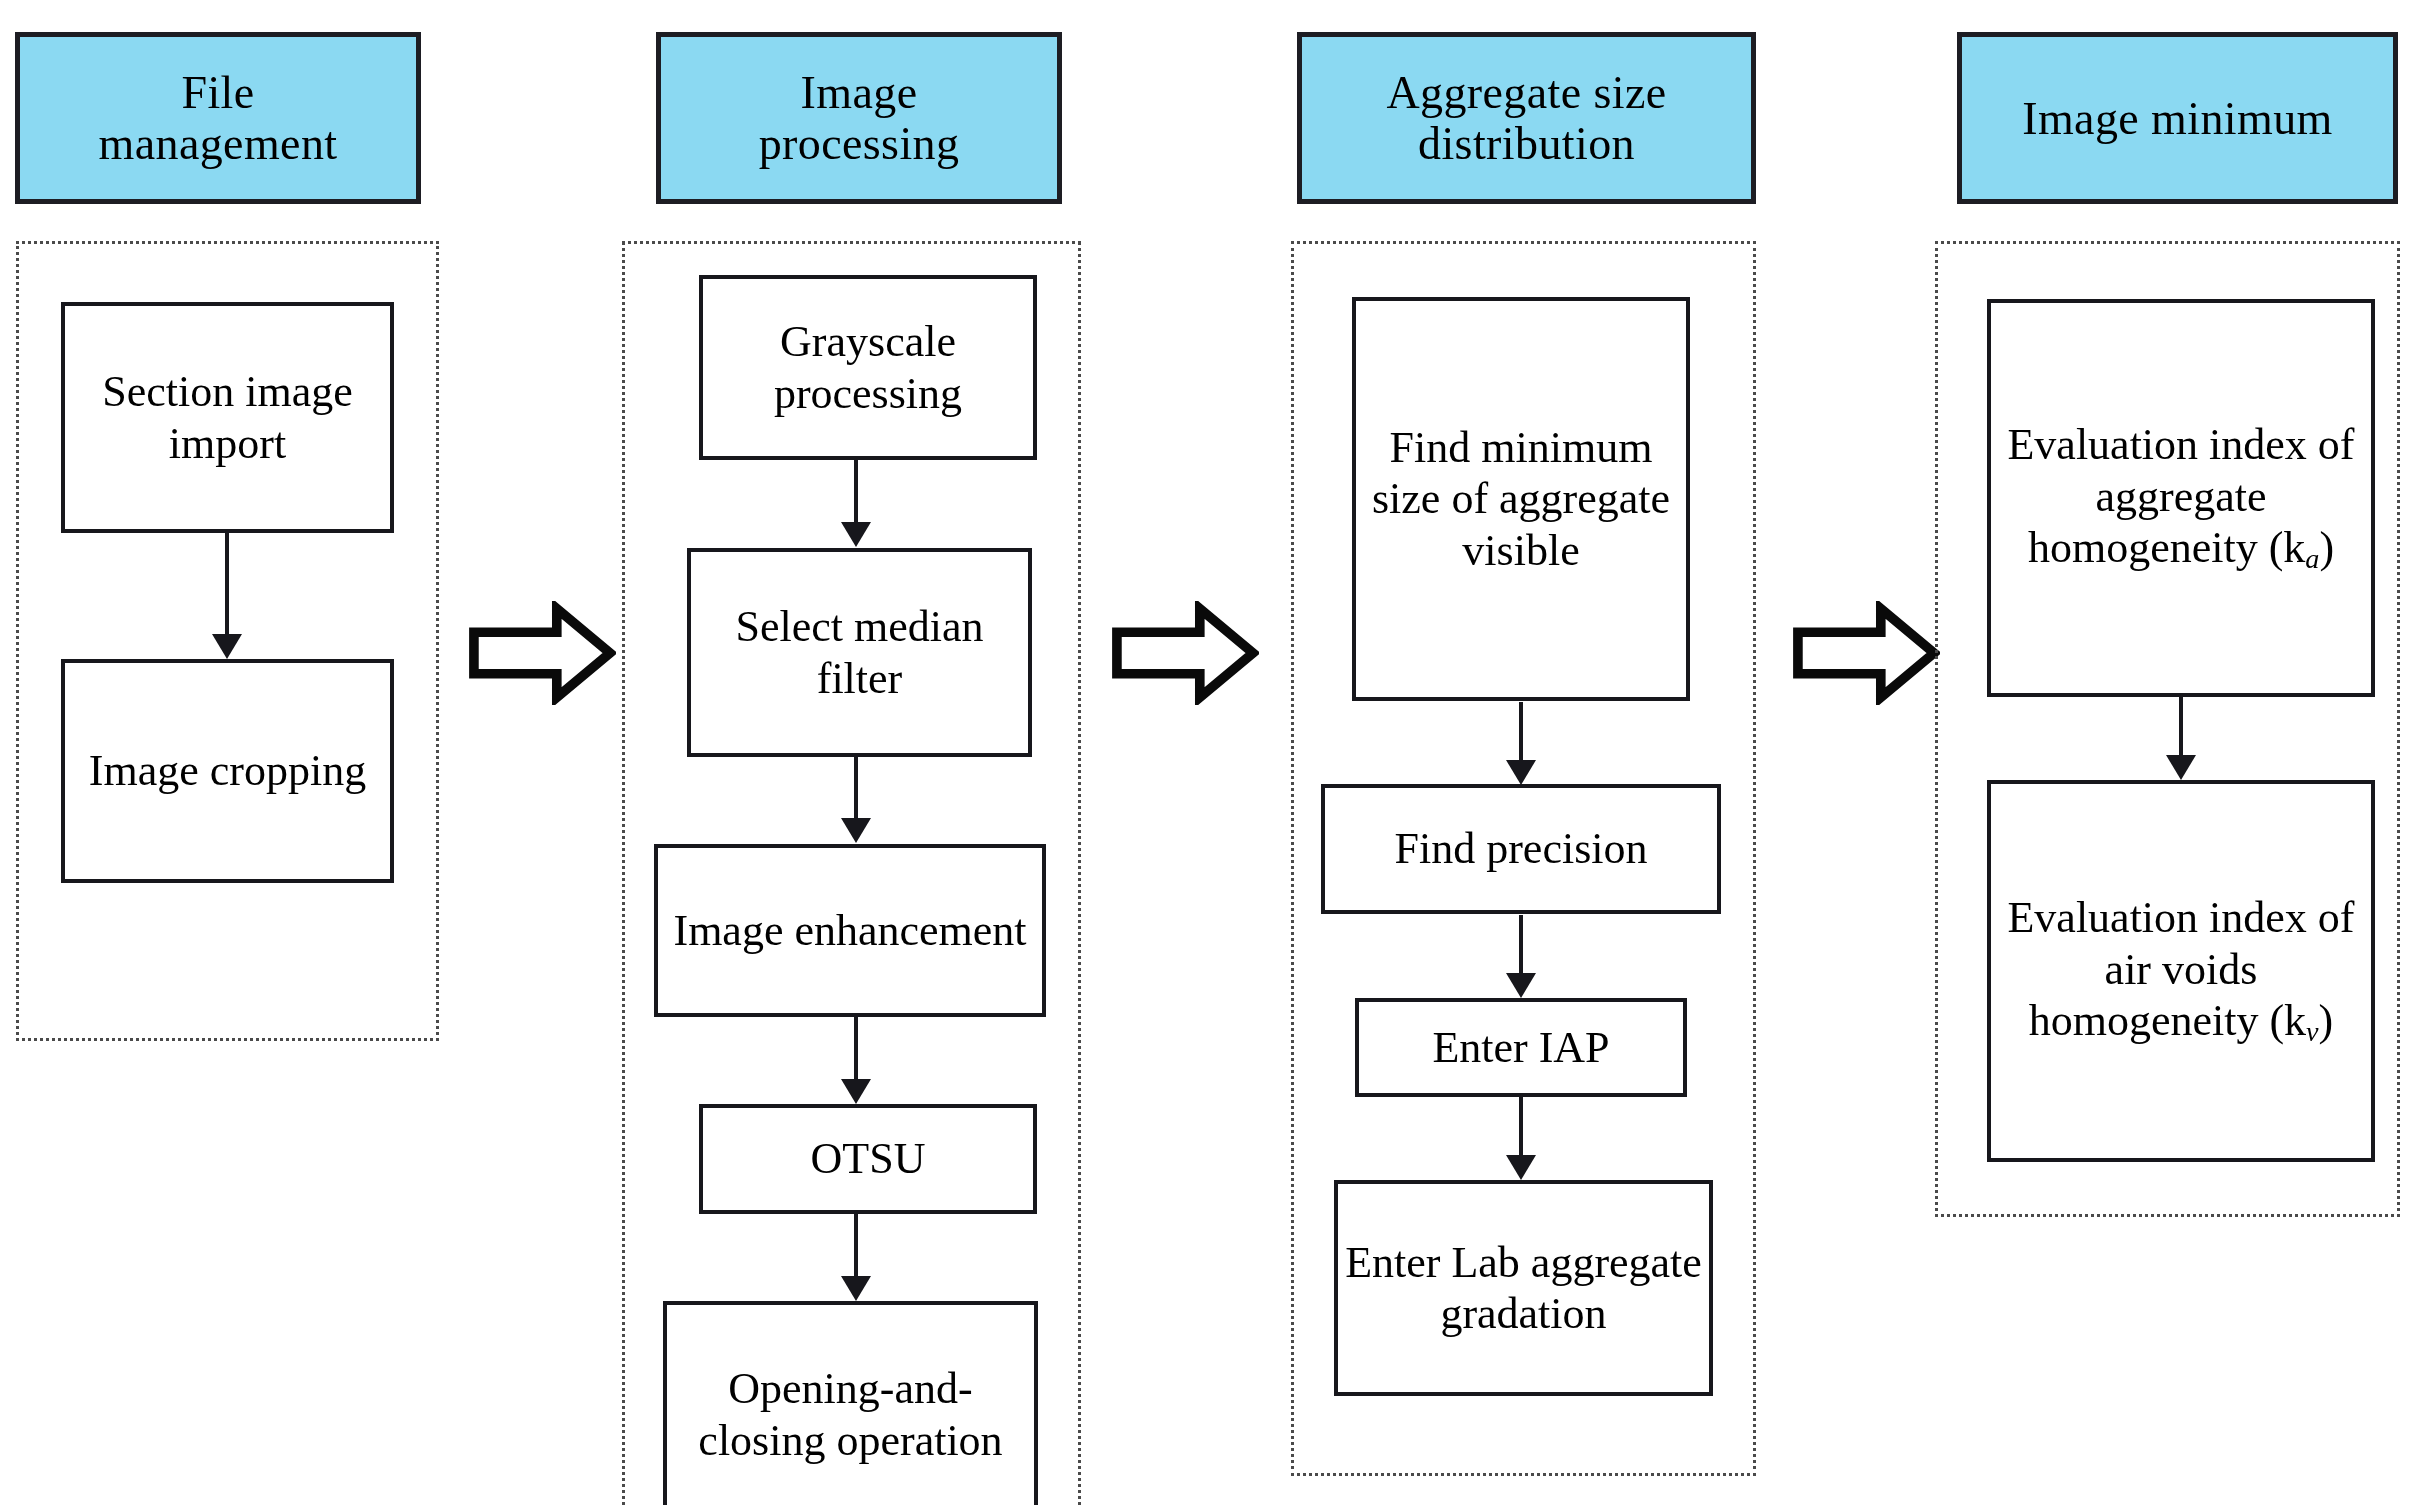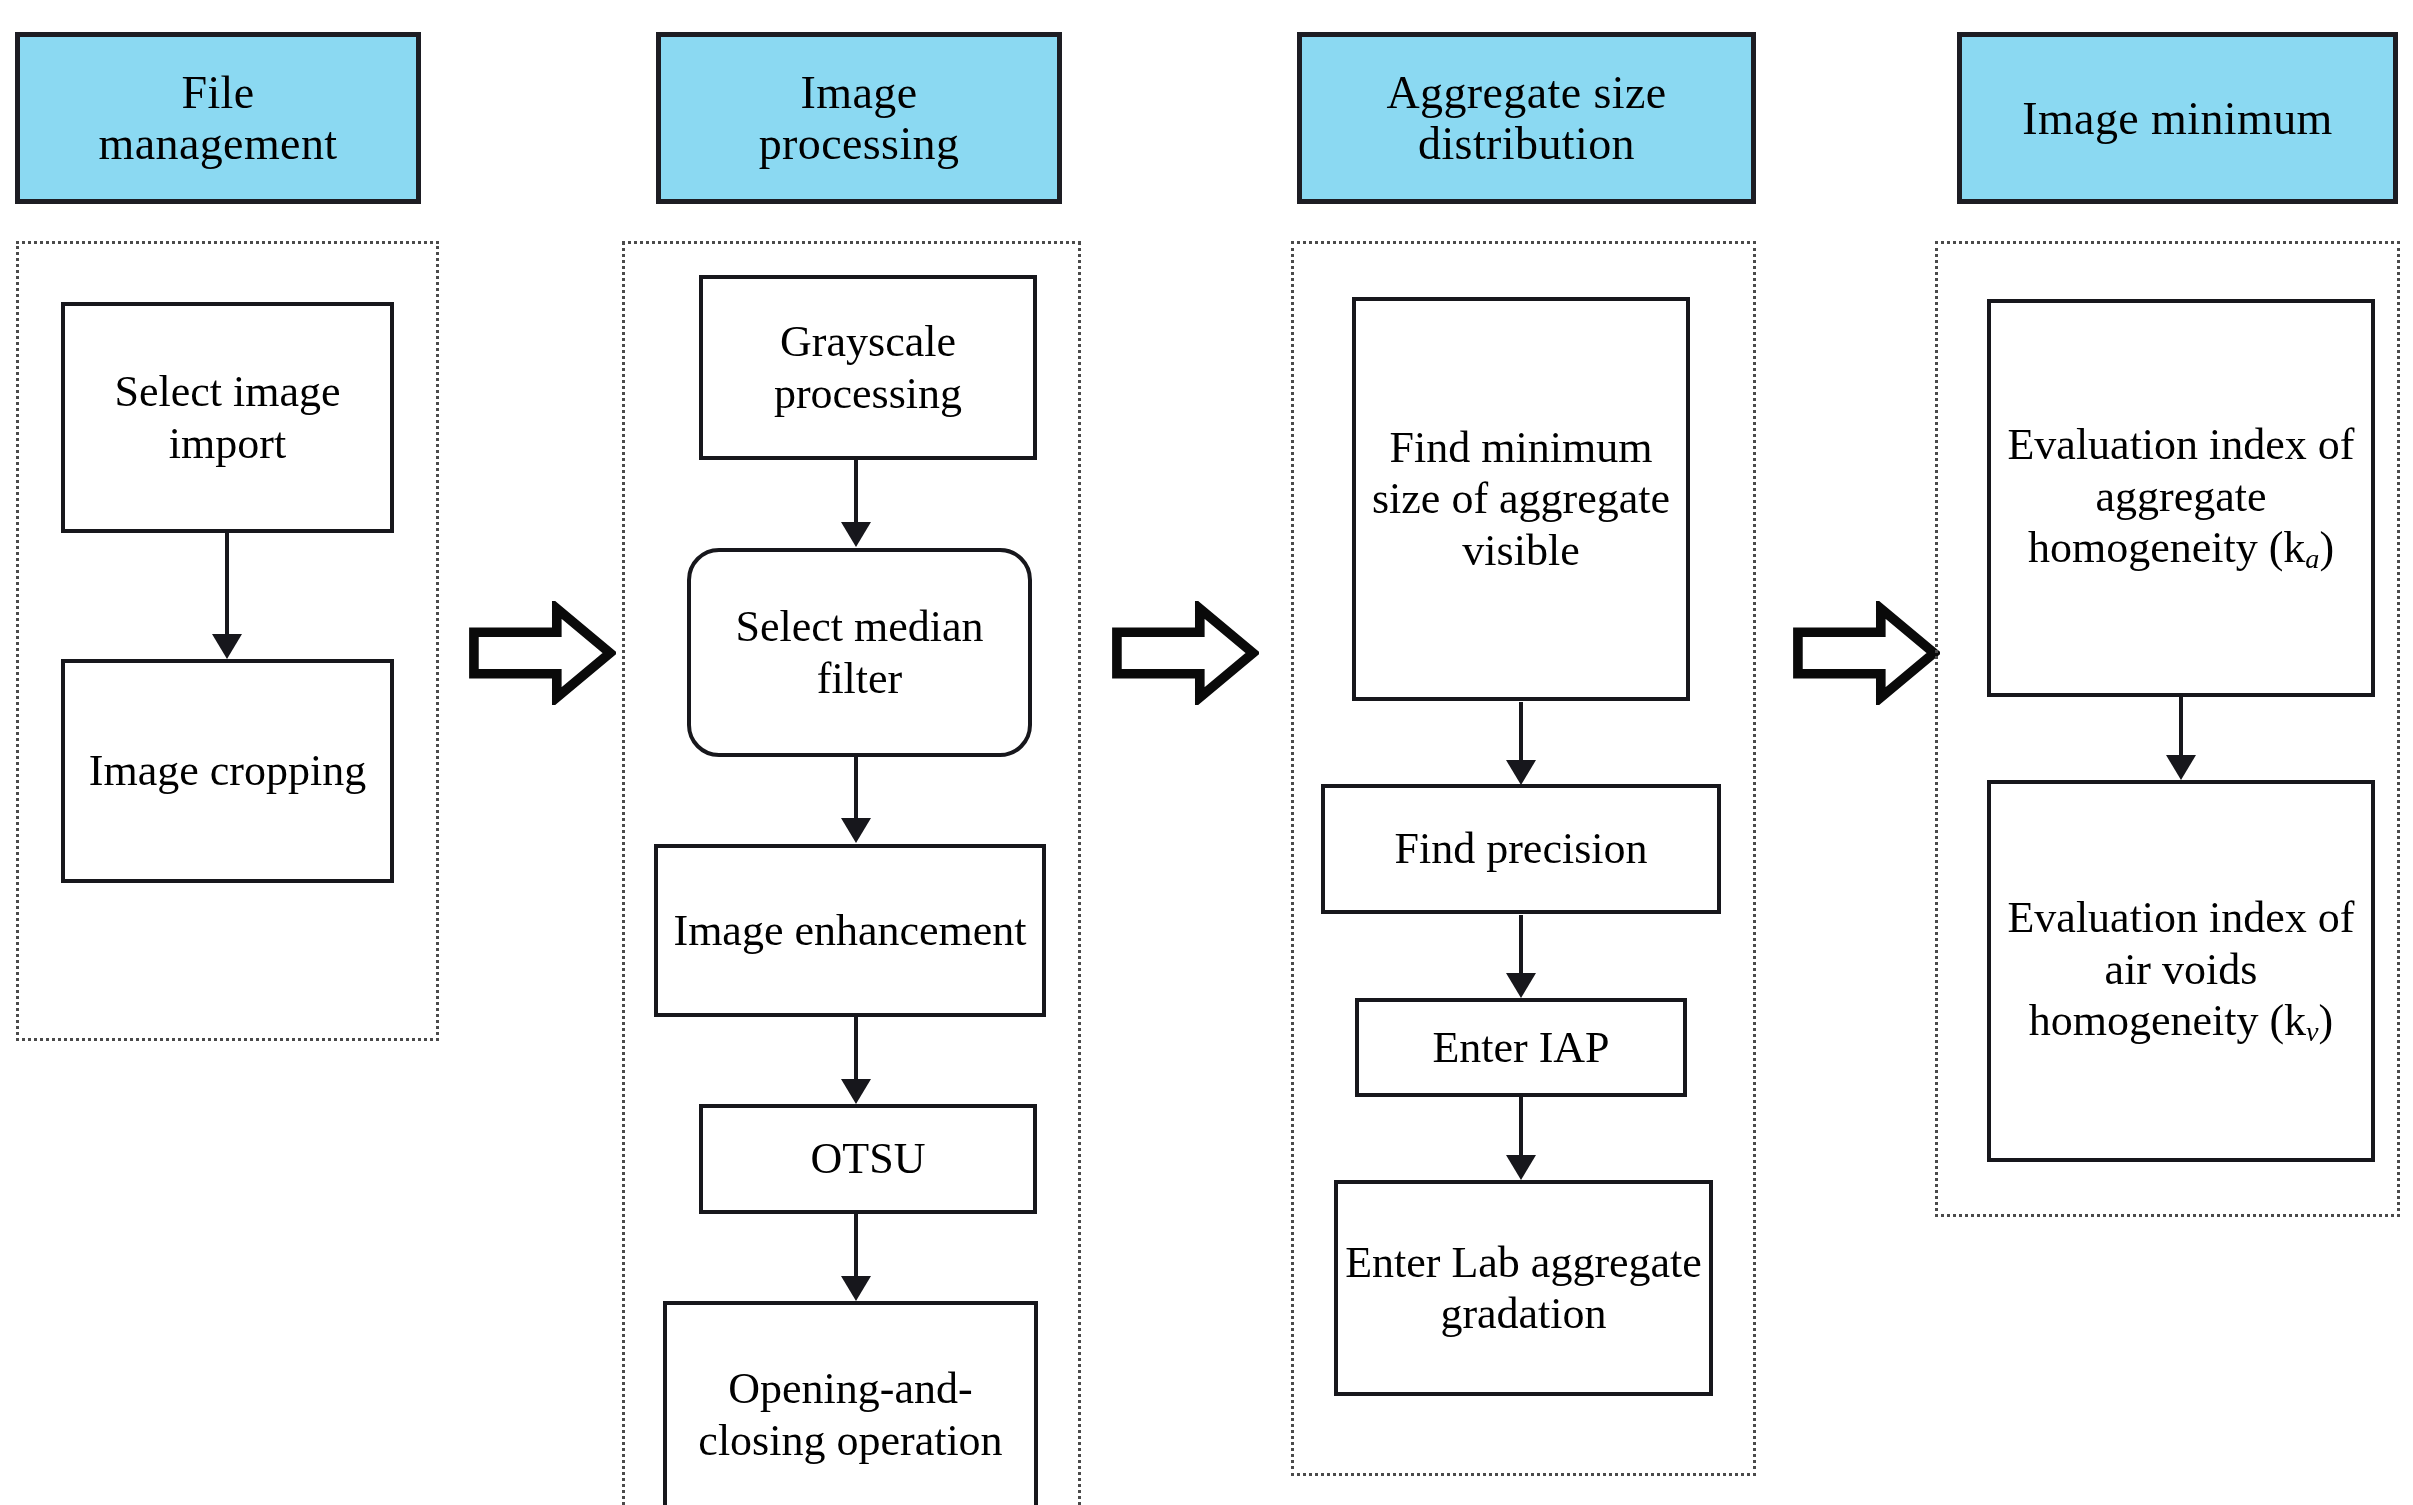--- a/index.html
+++ b/index.html
@@ -108,21 +108,21 @@
 
   <div class="stage">
 
     <div class="stage-header" style="left:15px; width:406px; height:172px;">
       <span class="txt"><span>File</span><br><span>management</span></span>
     </div>
 
     <div class="group-box" style="left:16.3px; top:225px; width:423px; height:800px;"></div>
 
     <div class="node" style="left:61px; top:286px; width:333px; height:231px;">
-      <span class="txt">Select image import</span>
+      <span class="txt">Section image import</span>
     </div>
 
     <div class="vconn" style="left:227px; top:517px; height:126px;">
       <div class="shaft" style="height:101px;"></div>
       <div class="head" style="top:101px;"></div>
     </div>
 
     <div class="node" style="left:61px; top:643px; width:333px; height:224px;">
       <span class="txt">Image cropping</span>
     </div>
@@ -144,21 +144,21 @@
 
     <div class="node" style="left:699px; top:259px; width:338px; height:185px;">
       <span class="txt">Grayscale processing</span>
     </div>
 
     <div class="vconn" style="left:856px; top:444px; height:87px;">
       <div class="shaft" style="height:62px;"></div>
       <div class="head" style="top:62px;"></div>
     </div>
 
-    <div class="node" style="left:687px; top:532px; width:345px; height:209px;border-radius:32px;">
+    <div class="node" style="left:687px; top:532px; width:345px; height:209px;">
       <span class="txt">Select median filter</span>
     </div>
 
     <div class="vconn" style="left:856px; top:740px; height:87px;">
       <div class="shaft" style="height:62px;"></div>
       <div class="head" style="top:62px;"></div>
     </div>
 
     <div class="node" style="left:654px; top:828px; width:392px; height:173px;">
       <span class="txt">Image enhancement</span>

